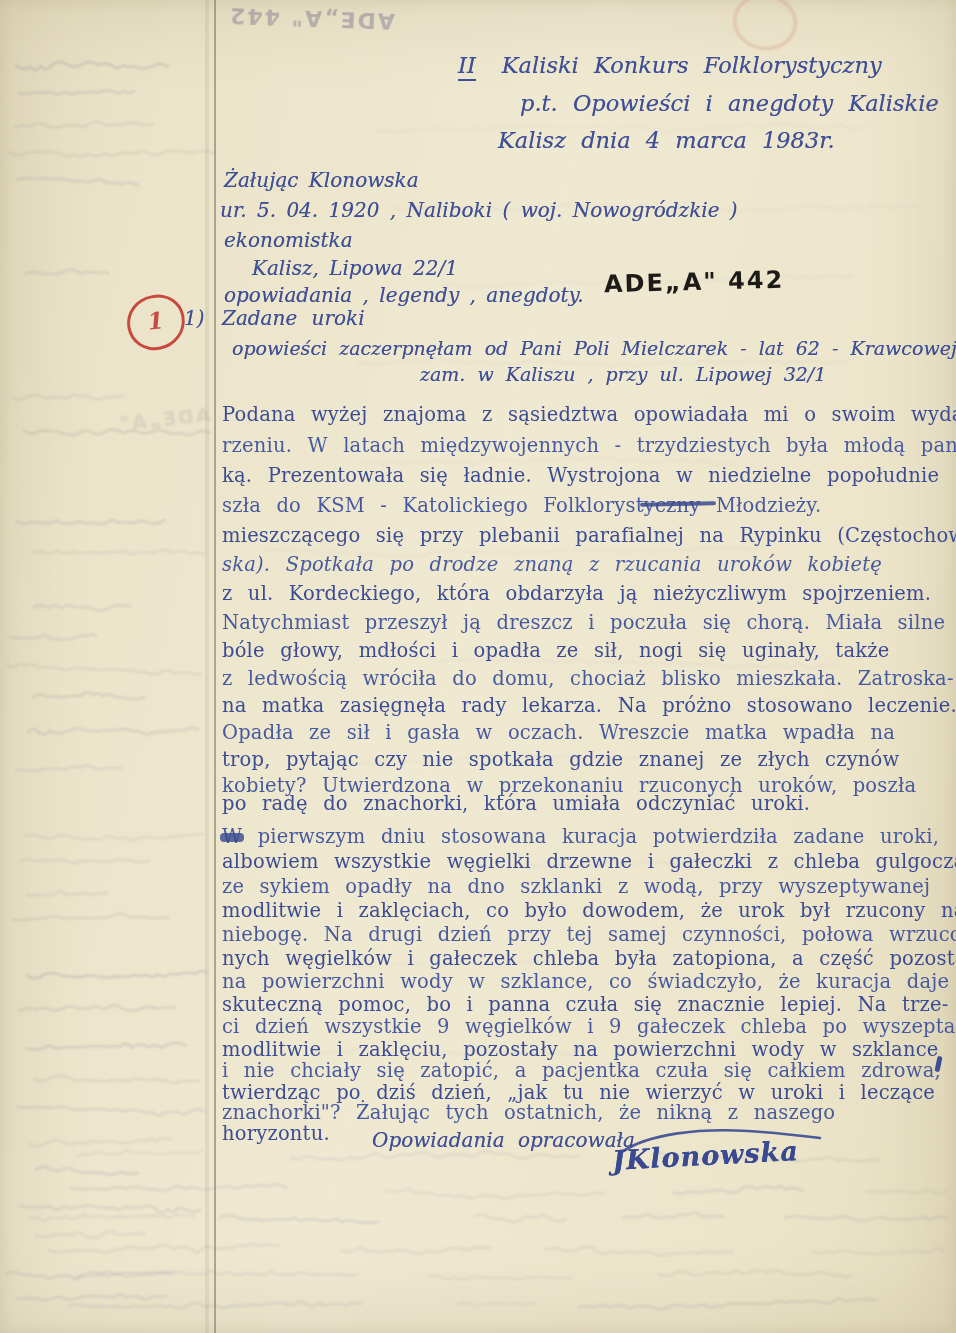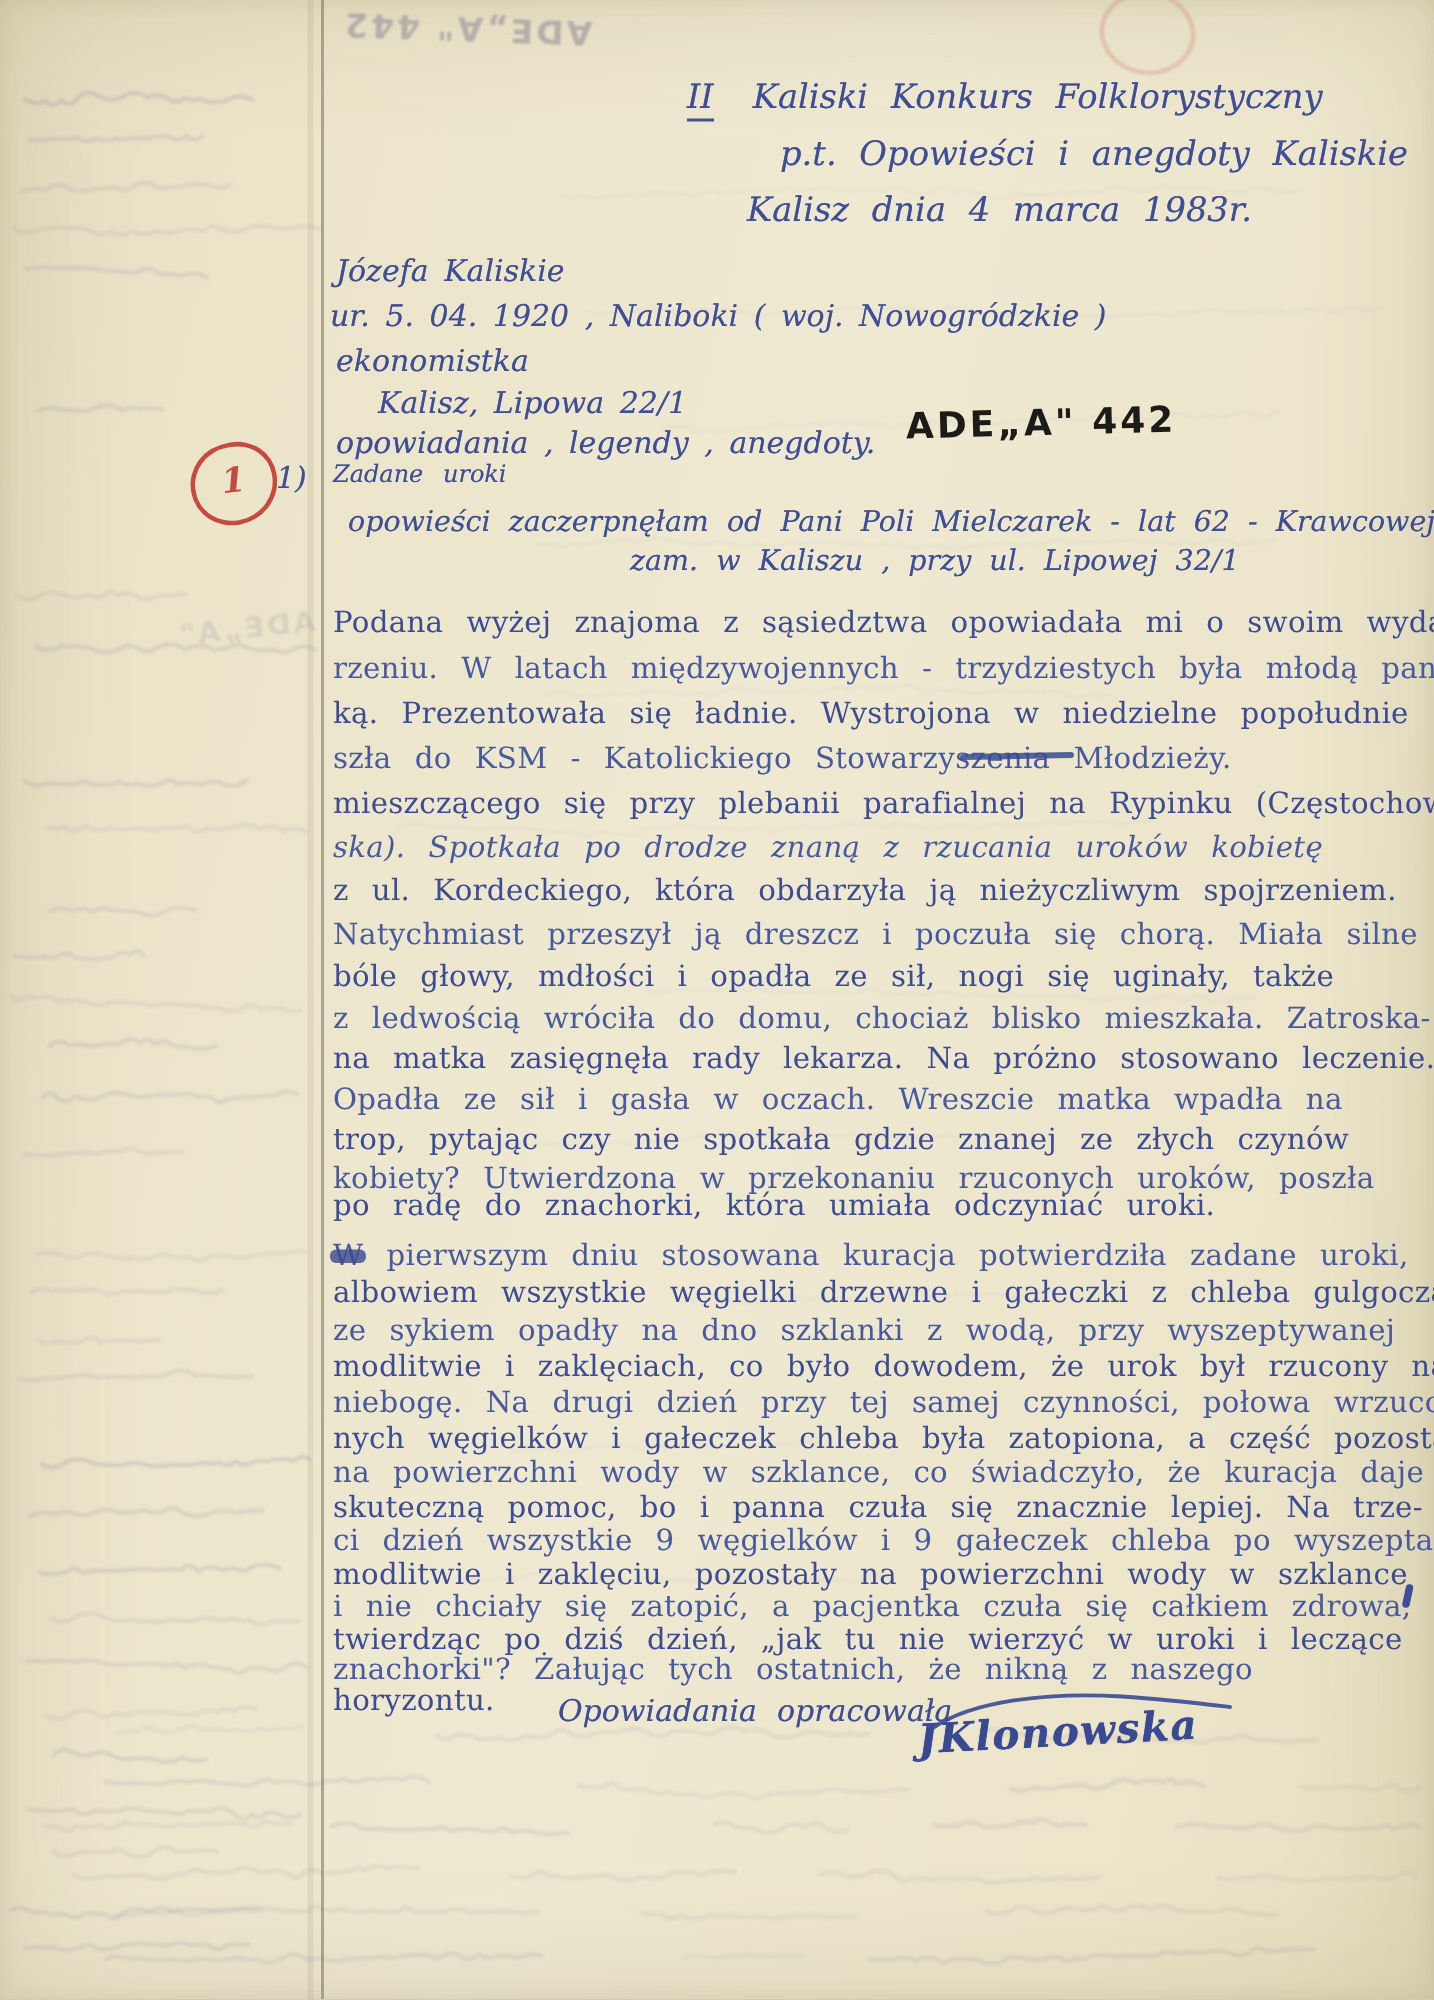--- a/index.html
+++ b/index.html
@@ -122,42 +122,42 @@
   <div class="margin-line fold"></div>
   <div class="margin-line rule"></div>
 
   <div class="hw hdr" style="left:520px;top:90px;">p.t.  Opowieści i anegdoty Kaliskie</div>
   <div class="hw hdr" style="left:458px;top:52px;">
     <span class="roman">II</span><span>Kaliski Konkurs Folklorystyczny</span>
   </div>
   <div class="hw hdr" style="left:498px;top:127px;">Kalisz dnia  4  marca 1983r.</div>
 
   <div id="author" style="position:absolute;left:224px;top:168px;">
-      <div class="hw author" style="position: absolute; left: 0px; top: 0px;">Józefa  Kaliskie</div>
+      <div class="hw author" style="position: absolute; left: 0px; top: 0px;">Żałując  Klonowska</div>
       <div class="hw author" style="position: absolute; left: -4px; top: 30px;">ur. 5. 04. 1920 , Naliboki ( woj. Nowogródzkie )</div>
       <div class="hw author" style="position: absolute; left: 0px; top: 60px;">ekonomistka</div>
       <div class="hw author" style="position: absolute; left: 0px; top: 88px; margin-left: 28px;">Kalisz, Lipowa 22/1</div>
       <div class="hw author" style="position: absolute; left: 0px; top: 115px;">opowiadania  , legendy , anegdoty.</div>
     </div>
 
   <div class="stamp">ADE„A" 442</div>
 
   <div class="red-circle">
     <span class="num">1</span>
   </div>
   <div class="hw item-num" style="left:184px;top:306px;">1)</div>
-  <div class="hw" style="left:222px;top:306px;font-size:16px;word-spacing:8px;">Zadane uroki</div>
+  <div class="hw" style="left:222px;top:306px;font-size:20px;word-spacing:8px;">Zadane uroki</div>
   <div class="hw" style="left:232px;top:337px;font-size:19px;word-spacing:6px;">opowieści zaczerpnęłam od  Pani Poli Mielczarek - lat 62 - Krawcowej</div>
   <div class="hw" style="left:420px;top:363px;font-size:19px;word-spacing:6px;">zam.  w Kaliszu , przy ul. Lipowej 32/1</div>
 
   <div id="body-lines" style="position:absolute;left:222px;top:0;width:730px;">
       <div class="hw-line" style="top: 403px;">Podana wyżej znajoma z sąsiedztwa opowiadała mi o swoim wyda-</div>
       <div class="hw-line" style="top: 434px;">rzeniu. W latach międzywojennych - trzydziestych była młodą panien-</div>
       <div class="hw-line" style="top: 464px;">ką. Prezentowała się ładnie. Wystrojona w niedzielne popołudnie</div>
-      <div class="hw-line" style="top: 494px;">szła do  KSM - Katolickiego Stowarzyszenia Młodzieży.</div>
+      <div class="hw-line" style="top: 494px;">szła do  KSM - Katolickiego Folklorystyczny Młodzieży.</div>
       <div class="hw-line" style="top: 524px;">mieszczącego się przy plebanii parafialnej na Rypinku (Częstochow-</div>
       <div class="hw-line" style="top: 553px; font-style: italic;">ska). Spotkała po drodze znaną z rzucania uroków kobietę</div>
       <div class="hw-line" style="top: 582px;">z ul. Kordeckiego, która obdarzyła ją nieżyczliwym spojrzeniem.</div>
       <div class="hw-line" style="top: 611px;">Natychmiast przeszył ją dreszcz i poczuła się chorą. Miała silne</div>
       <div class="hw-line" style="top: 639px;">bóle głowy, mdłości i opadła ze sił, nogi się uginały, także</div>
       <div class="hw-line" style="top: 667px;">z ledwością wróciła do domu, chociaż blisko mieszkała. Zatroska-</div>
       <div class="hw-line" style="top: 694px;">na matka zasięgnęła rady lekarza. Na próżno stosowano leczenie.</div>
       <div class="hw-line" style="top: 721px;">Opadła ze sił i gasła w oczach. Wreszcie matka wpadła na</div>
       <div class="hw-line" style="top: 748px;">trop, pytając czy nie spotkała gdzie znanej ze złych czynów</div>
       <div class="hw-line" style="top: 774px;">kobiety? Utwierdzona w przekonaniu rzuconych uroków, poszła</div>

